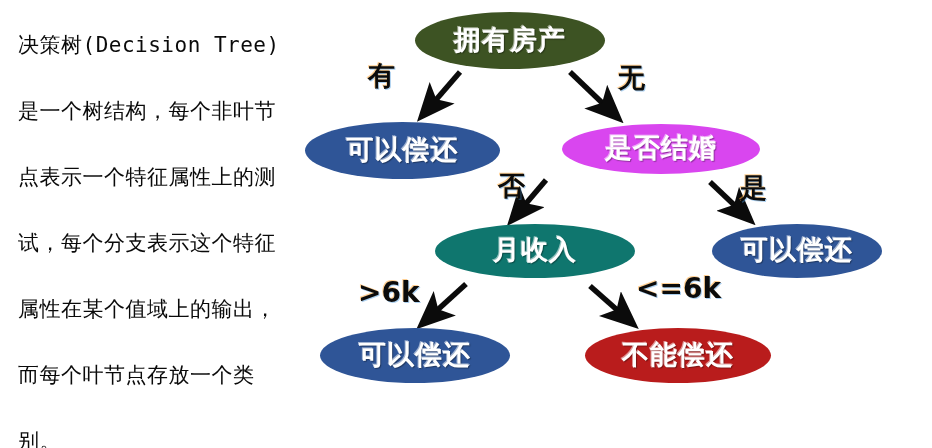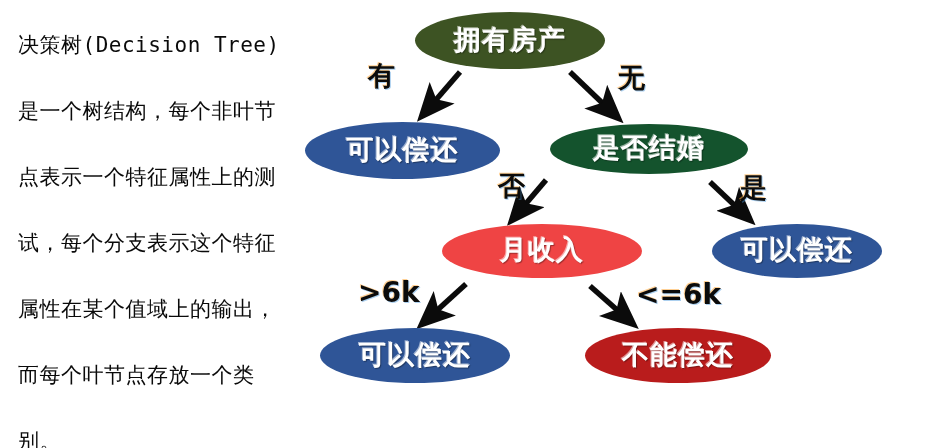--- a/index.html
+++ b/index.html
@@ -149,43 +149,43 @@
         </g>
     </svg>
 
     <div id="nodes-layer">
         <div class="node" style="left: 115px; top: 12px; width: 190px; height: 57px; background: rgb(61, 83, 35);">
           <span class="node-label">拥有房产</span>
         </div>
         <div class="node" style="left: 5px; top: 122px; width: 195px; height: 57px; background: rgb(47, 85, 151);">
           <span class="node-label">可以偿还</span>
         </div>
-        <div class="node" style="left: 250px; top: 124px; width: 198px; height: 50px; background: #14532d;">
+        <div class="node" style="left: 262px; top: 124px; width: 198px; height: 50px; background: #d946ef;">
           <span class="node-label">是否结婚</span>
         </div>
-        <div class="node" style="left: 142px; top: 224px; width: 200px; height: 54px; background: #ef4444;">
+        <div class="node" style="left: 135px; top: 224px; width: 200px; height: 54px; background: #0f766e;">
           <span class="node-label">月收入</span>
         </div>
         <div class="node" style="left: 412px; top: 224px; width: 170px; height: 54px; background: rgb(47, 85, 151);">
           <span class="node-label">可以偿还</span>
         </div>
         <div class="node" style="left: 20px; top: 328px; width: 190px; height: 55px; background: rgb(47, 85, 151);">
           <span class="node-label">可以偿还</span>
         </div>
         <div class="node" style="left: 285px; top: 328px; width: 186px; height: 55px; background: #b91c1c;">
           <span class="node-label">不能偿还</span>
         </div>
       </div>
     <div id="edge-labels-layer">
         <div class="edge-label" style="left: 68px; top: 58px;">有</div>
         <div class="edge-label" style="left: 318px; top: 60px;">无</div>
         <div class="edge-label" style="left: 198px; top: 168px;">否</div>
         <div class="edge-label" style="left: 440px; top: 170px;">是</div>
         <div class="edge-label small" style="left: 58px; top: 276px;">&gt;6k</div>
-        <div class="edge-label small" style="left: 336px; top: 278px; text-align: center;">&lt;=6k</div>
+        <div class="edge-label small" style="left: 336px; top: 272px; text-align: center;">&lt;=6k</div>
       </div>
   </div>
 
   <div id="watermark">
     <span class="wm-overlap">
       <span class="wm-b">是一个树结构</span>
     </span>
   </div>
 
 </div>

